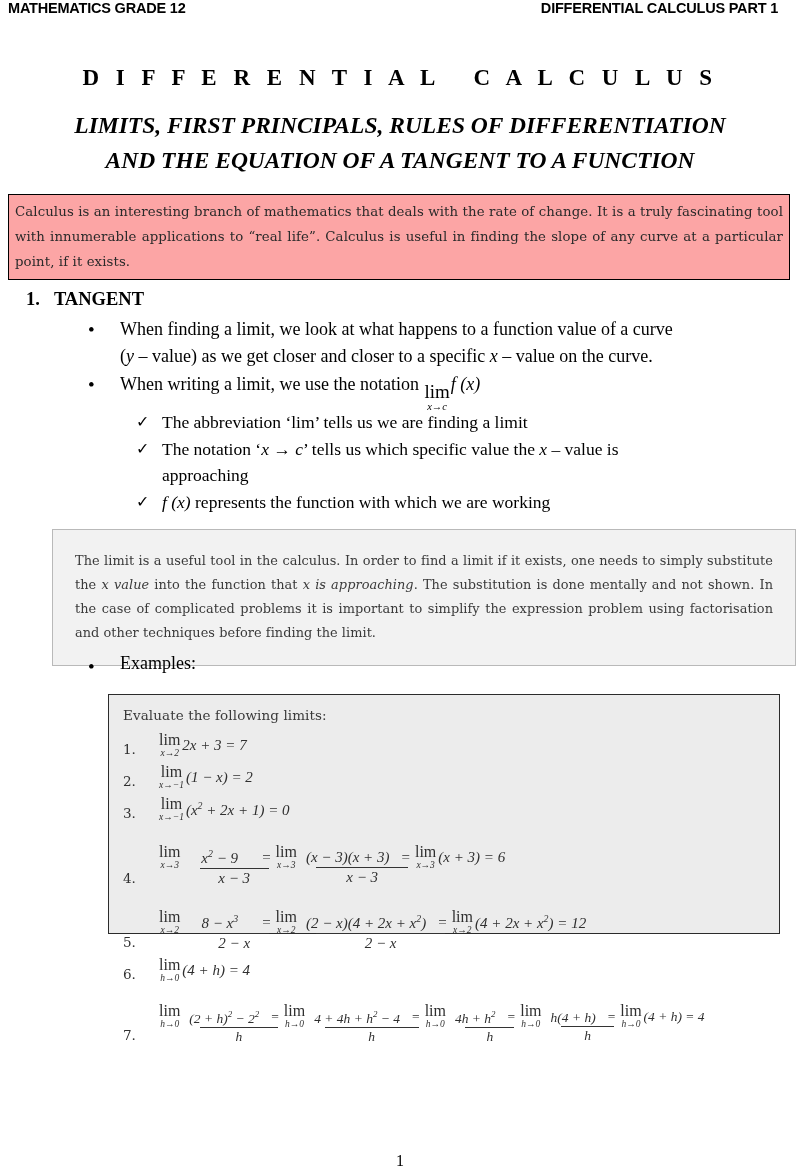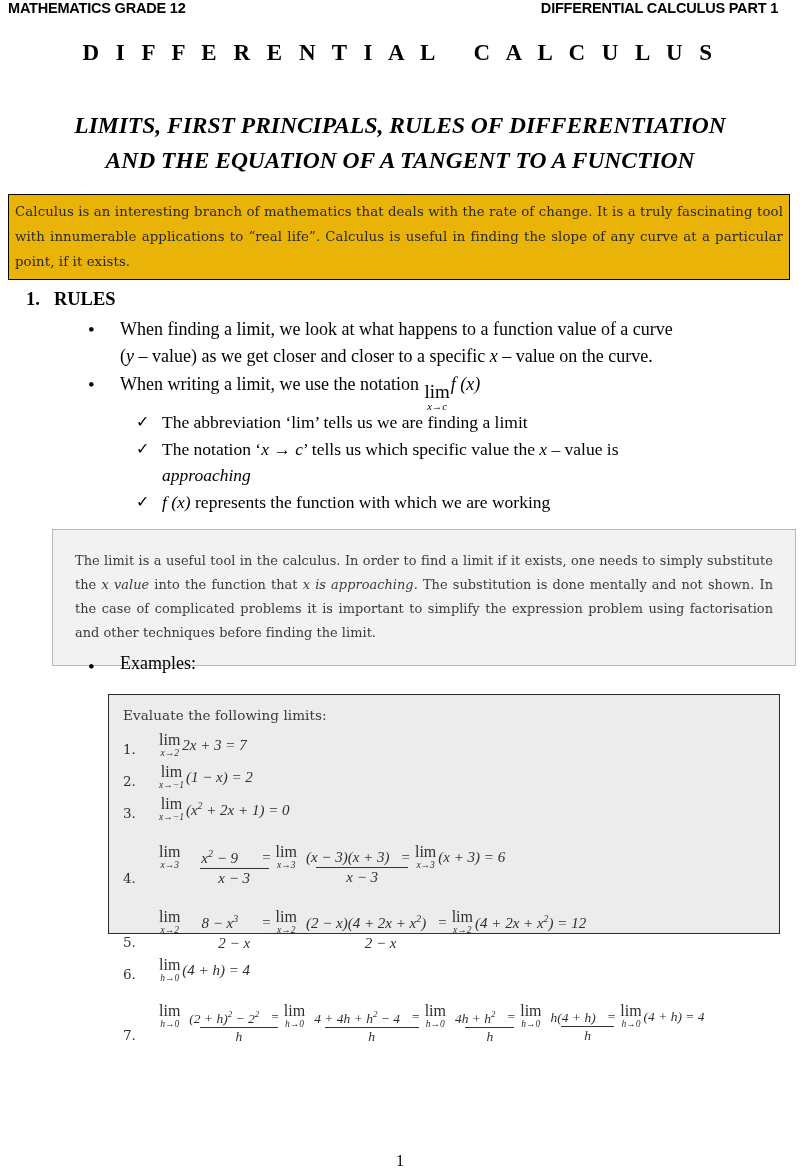--- a/index.html
+++ b/index.html
@@ -30,21 +30,21 @@
     font-weight: bold;
     font-size: 14.5px;
     letter-spacing: -0.2px;
   }
   .page-header .hdr-left { white-space: nowrap; }
   .page-header .hdr-right { white-space: nowrap; margin-right: 12px; }
 
   
   .doc-title {
     position: absolute;
-    top: 40px;
+    top: 65px;
     left: 0;
     width: 800px;
     text-align: center;
     font-family: "Liberation Serif", "DejaVu Serif", serif;
     font-weight: bold;
     font-size: 23px;
     letter-spacing: 5.5px;
     white-space: pre;
   }
   .doc-subtitle {
@@ -63,21 +63,21 @@
 
   
   .intro-box {
     position: absolute;
     top: 194px;
     left: 8px;
     width: 782px;
     border: 1.4px solid #000000;
     box-sizing: border-box;
     padding: 4px 6px 5px 6px;
-    background: #eab308;
+    background: #fca5a5;
   }
   .intro-box p {
     margin: 0;
     font-family: "DejaVu Serif", "Liberation Serif", serif;
     font-size: 13.3px;
     line-height: 25px;
     text-align: justify;
     color: #2a2a2a;
     letter-spacing: 0.1px;
   }
@@ -145,21 +145,21 @@
     align-items: flex-start;
     margin-bottom: 1px;
   }
   .check-mark {
     width: 26px;
     flex: 0 0 26px;
     font-size: 16px;
     line-height: 26px;
   }
   .check-text { flex: 1; }
-  .check-text .cont { display: block; font-style: italic; }
+  .check-text .cont { display: block; }
 
   
   .note-box {
     position: absolute;
     top: 529px;
     left: 52px;
     width: 744px;
     background: #f2f2f2;
     border: 1.2px solid #b9b9b9;
     box-sizing: border-box;
@@ -285,21 +285,21 @@
   <span class="line1">LIMITS, FIRST PRINCIPALS, RULES OF DIFFERENTIATION</span>
   <span class="line2">AND THE EQUATION OF A TANGENT TO A FUNCTION</span>
 </div>
 
 <div class="intro-box">
   <p>Calculus is an interesting branch of mathematics that deals with the rate of change. It is a truly fascinating tool with innumerable applications to “real life”. Calculus is useful in finding the slope of any curve at a particular point, if it exists.</p>
 </div>
 
 <div class="section-heading">
   <span>1.</span>
-  <span>RULES</span>
+  <span>TANGENT</span>
 </div>
 
 <div class="bullet-list">
 
   <div class="bullet-row">
     <span class="bullet-dot">•</span>
     <span class="bullet-text">
       <span>When finding a limit, we look at what happens to a function value of a curve</span>
       <span class="cont">
         <span>(</span><span class="mi">y</span><span> – value) as we get closer and closer to a specific </span><span class="mi">x</span><span> – value on the curve.</span>

